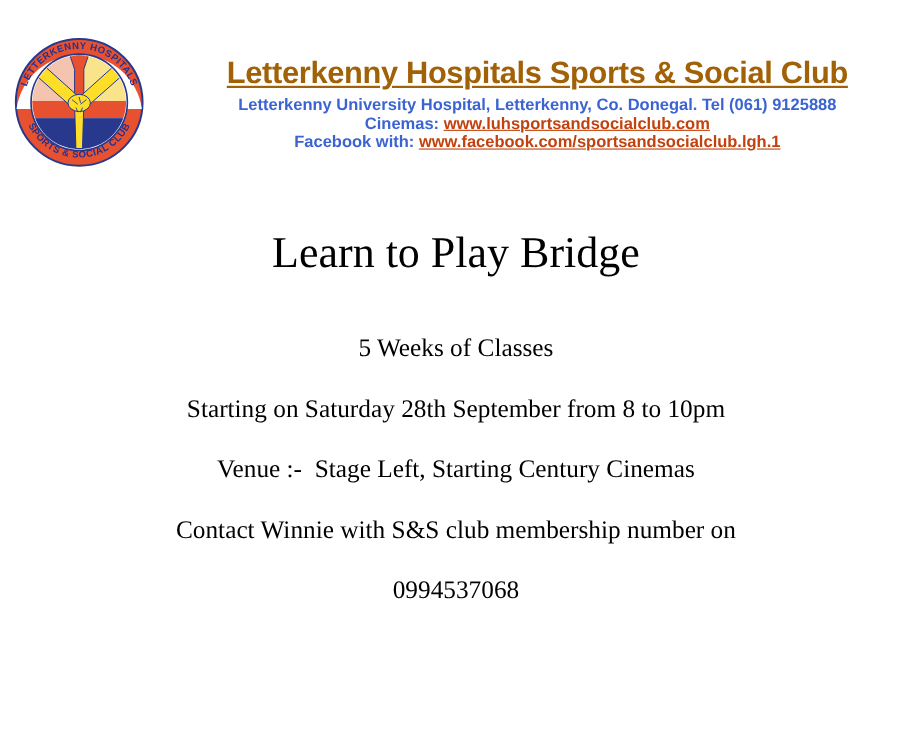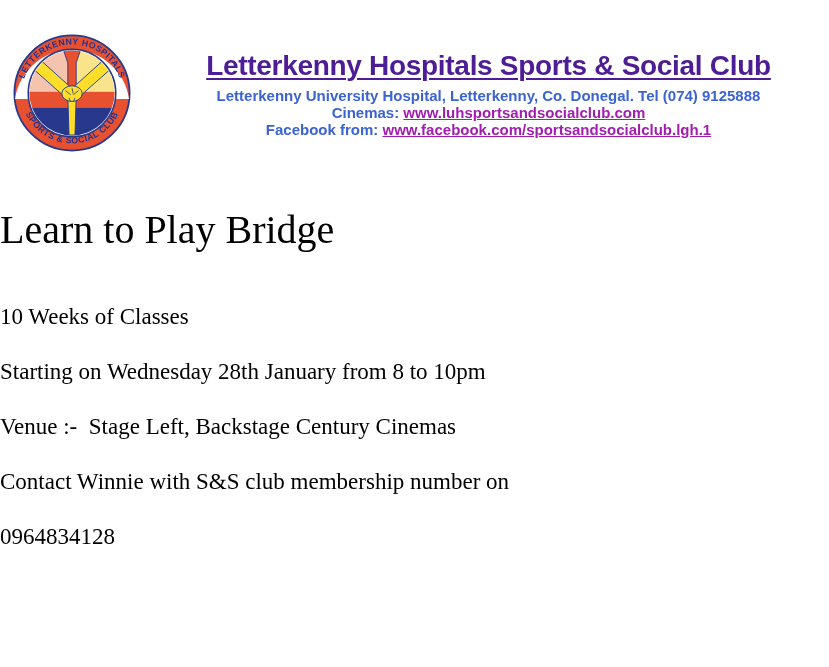--- a/index.html
+++ b/index.html
@@ -27,39 +27,40 @@
     margin-left: 20px;
     text-align: center;
     white-space: nowrap;
   }
   .club-title {
     margin-top: 34px;
     margin-bottom: 5px;
     font-size: 28px;
     font-weight: bold;
     letter-spacing: -0.3px;
-    color: #4c1d95;
+    color: #a16207;
     text-decoration: underline;
     text-decoration-thickness: 2px;
     text-underline-offset: 3px;
   }
   .sub-line {
     color: #3B63D1;
     font-weight: bold;
     font-size: 15px;
     line-height: 17px;
   }
   .sub-link {
-    color: #a21caf;
+    color: #c2410c;
     text-decoration: underline;
     cursor: pointer;
   }
 
   
   .main {
+    text-align: center;
     font-family: "Liberation Serif", serif;
     color: #000000;
   }
   .flyer-title {
     margin: 53px 0 50px 0;
     font-size: 40px;
     font-weight: normal;
     line-height: 1.15;
   }
   .flyer-line {
@@ -125,35 +126,35 @@
       <text class="arc-text">
         <textPath href="#arcTop" startOffset="50%" text-anchor="middle">LETTERKENNY HOSPITALS</textPath>
       </text>
       <text class="arc-text">
         <textPath href="#arcBottom" startOffset="50%" text-anchor="middle">SPORTS &amp; SOCIAL CLUB</textPath>
       </text>
     </svg>
 
     <div class="header-text">
       <div class="club-title">Letterkenny Hospitals Sports &amp; Social Club</div>
-      <p class="sub-line">Letterkenny University Hospital, Letterkenny, Co. Donegal. Tel (074) 9125888</p>
+      <p class="sub-line">Letterkenny University Hospital, Letterkenny, Co. Donegal. Tel (061) 9125888</p>
       <p class="sub-line">
         <span>Cinemas:</span>
         <a href="#" class="sub-link">www.luhsportsandsocialclub.com</a>
       </p>
       <p class="sub-line">
-        <span>Facebook from:</span>
+        <span>Facebook with:</span>
         <a href="#" class="sub-link">www.facebook.com/sportsandsocialclub.lgh.1</a>
       </p>
     </div>
 
   </header>
 
   <main class="main">
     <h1 class="flyer-title">Learn to Play Bridge</h1>
-    <p class="flyer-line">10 Weeks of Classes</p>
-    <p class="flyer-line">Starting on Wednesday 28th January from 8 to 10pm</p>
-    <p class="flyer-line">Venue :-  Stage Left, Backstage Century Cinemas</p>
+    <p class="flyer-line">5 Weeks of Classes</p>
+    <p class="flyer-line">Starting on Saturday 28th September from 8 to 10pm</p>
+    <p class="flyer-line">Venue :-  Stage Left, Starting Century Cinemas</p>
     <p class="flyer-line">Contact Winnie with S&amp;S club membership number on</p>
-    <p class="flyer-line">0964834128</p>
+    <p class="flyer-line">0994537068</p>
   </main>
 
 </div>
 
 </body></html>

